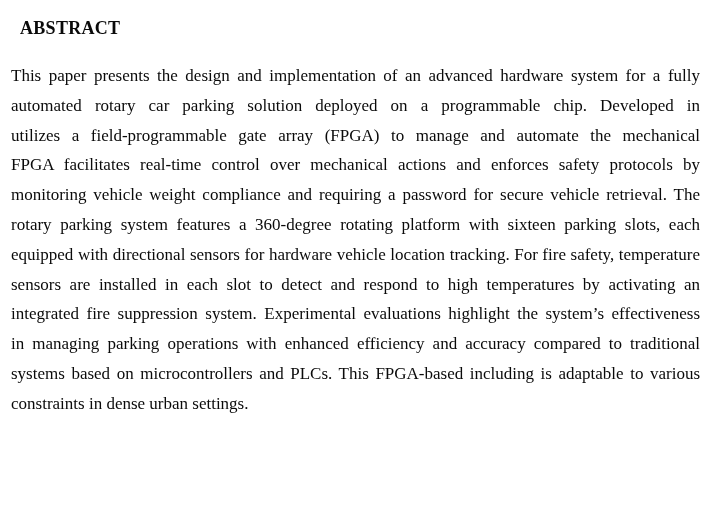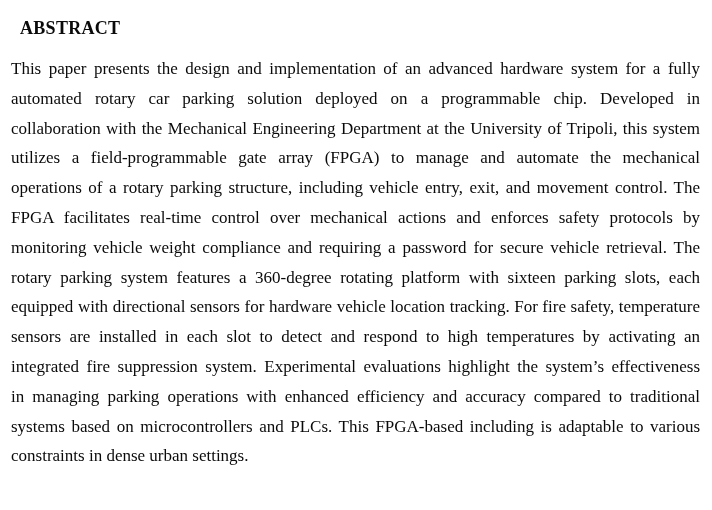--- a/index.html
+++ b/index.html
@@ -23,21 +23,21 @@
   }
   .heading {
     font-size: 18px;
     font-weight: bold;
     margin: 8px;
     padding-left: 1px;
     letter-spacing: 0.3px;
     line-height: 22px;
   }
   .paragraph {
-    margin-top: 15px;
+    margin-top: 22px;
     font-size: 17px;
   }
   .line {
     line-height: 29.8px;
     text-align: justify;
     text-align-last: justify;
     white-space: nowrap;
     overflow: visible;
   }
   
@@ -48,23 +48,21 @@
   }
 </style>
 </head>
 <body>
 
 <div class="page">
   <h1 class="heading">ABSTRACT</h1>
   <div class="paragraph">
       <div class="line">This paper presents the design and implementation of an advanced hardware system for a fully</div>
       <div class="line">automated rotary car parking solution deployed on a programmable chip. Developed in</div>
-      <div class="line">collaboration with the Mechanical Engineering Department at the University of Tripoli, this system</div>
       <div class="line">utilizes a field-programmable gate array (FPGA) to manage and automate the mechanical</div>
-      <div class="line">operations of a rotary parking structure, including vehicle entry, exit, and movement control. The</div>
       <div class="line">FPGA facilitates real-time control over mechanical actions and enforces safety protocols by</div>
       <div class="line">monitoring vehicle weight compliance and requiring a password for secure vehicle retrieval. The</div>
       <div class="line">rotary parking system features a 360-degree rotating platform with sixteen parking slots, each</div>
       <div class="line">equipped with directional sensors for hardware vehicle location tracking. For fire safety, temperature</div>
       <div class="line">sensors are installed in each slot to detect and respond to high temperatures by activating an</div>
       <div class="line">integrated fire suppression system. Experimental evaluations highlight the system’s effectiveness</div>
       <div class="line">in managing parking operations with enhanced efficiency and accuracy compared to traditional</div>
       <div class="line">systems based on microcontrollers and PLCs. This FPGA-based including is adaptable to various</div>
       <div class="line last">constraints in dense urban settings.</div>
     </div>

